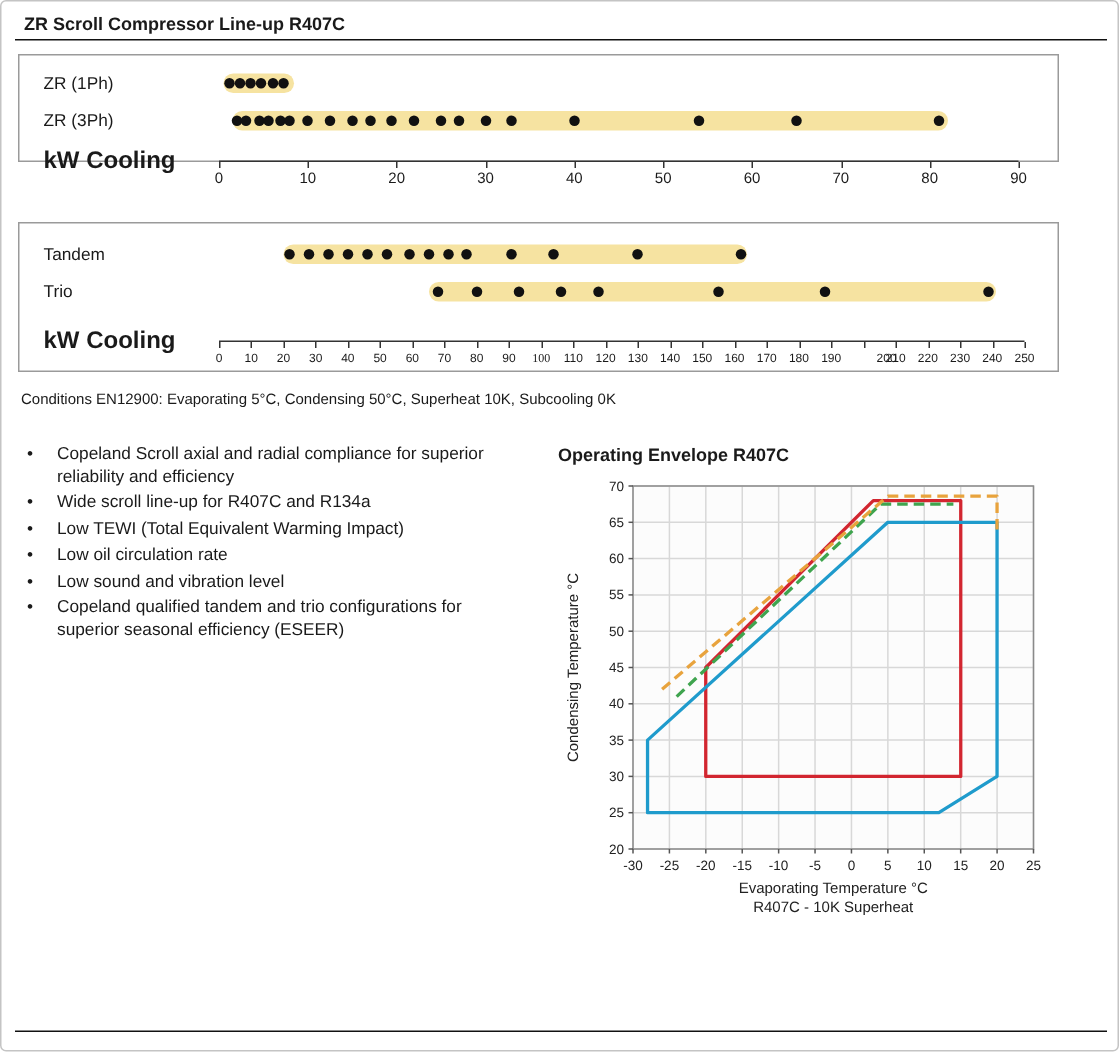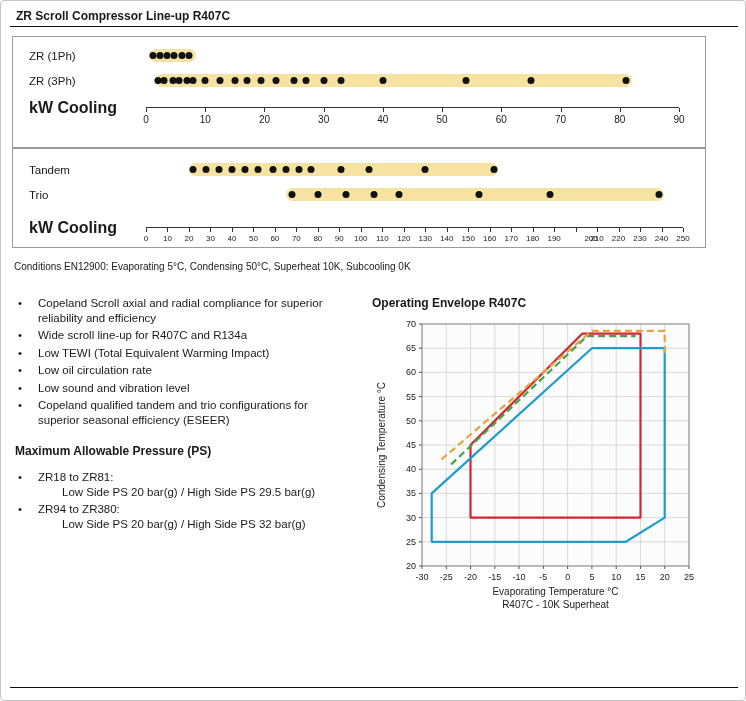--- a/index.html
+++ b/index.html
@@ -4,21 +4,21 @@
 <style>
   *{box-sizing:border-box;margin:0;padding:0;}
   html,body{background:#fff;}
   body{width:746px;height:701px;position:relative;overflow:hidden;
        font-family:"Liberation Sans",sans-serif;color:#1a1a1a;}
   .page-border{position:absolute;inset:0;border:1px solid #c4c4c4;border-radius:4px;pointer-events:none;}
   .header{position:absolute;left:10px;right:8px;top:0;height:27px;border-bottom:1.5px solid #111;}
   .header .title{font-size:12px;font-weight:bold;padding:9px 0 0 6px;}
 
   .lineup-box{position:absolute;left:12px;width:694px;border:1px solid #9a9a9a;background:#fff;}
-  #box1{top:36px;height:112px;padding-top:6px;}
+  #box1{top:36px;height:72px;padding-top:6px;}
   #box2{top:148px;height:100px;padding-top:8px;}
   .dp-row{display:flex;height:25px;}
   .dp-label{flex:0 0 133px;padding-left:16px;font-size:11.5px;display:flex;align-items:center;}
   .dp-track{position:relative;}
   [data-chart="0"] .dp-track{width:533px;}
   [data-chart="1"] .dp-track{width:537px;}
   .dp-band{position:absolute;top:6px;height:13px;background:#F6E3A1;border-radius:7px;}
   .dp-dot{position:absolute;top:9px;width:7px;height:7px;border-radius:50%;background:#111;transform:translateX(-50%);}
   .dp-axis-row{height:32px;}
   #box1 .dp-axis-row{margin-top:14px;}
@@ -180,21 +180,21 @@
         <div class="dp-ticklabel" style="left: 20%;">50</div>
         <div class="dp-tick" style="left: 24%;"></div>
         <div class="dp-ticklabel" style="left: 24%;">60</div>
         <div class="dp-tick" style="left: 28%;"></div>
         <div class="dp-ticklabel" style="left: 28%;">70</div>
         <div class="dp-tick" style="left: 32%;"></div>
         <div class="dp-ticklabel" style="left: 32%;">80</div>
         <div class="dp-tick" style="left: 36%;"></div>
         <div class="dp-ticklabel" style="left: 36%;">90</div>
         <div class="dp-tick" style="left: 40%;"></div>
-        <div class="dp-ticklabel" style="left: 40%;">100</div>
+        <div class="dp-ticklabel" style="left: 40%; font-family: Liberation Serif, serif;">100</div>
         <div class="dp-tick" style="left: 44%;"></div>
         <div class="dp-ticklabel" style="left: 44%;">110</div>
         <div class="dp-tick" style="left: 48%;"></div>
         <div class="dp-ticklabel" style="left: 48%;">120</div>
         <div class="dp-tick" style="left: 52%;"></div>
         <div class="dp-ticklabel" style="left: 52%;">130</div>
         <div class="dp-tick" style="left: 56%;"></div>
         <div class="dp-ticklabel" style="left: 56%;">140</div>
         <div class="dp-tick" style="left: 60%;"></div>
         <div class="dp-ticklabel" style="left: 60%;">150</div>
@@ -226,31 +226,20 @@
 
 <div class="left-col">
   <ul class="features">
     <li>Copeland Scroll axial and radial compliance for superior reliability and efficiency</li>
     <li>Wide scroll line-up for R407C and R134a</li>
     <li>Low TEWI (Total Equivalent Warming Impact)</li>
     <li>Low oil circulation rate</li>
     <li>Low sound and vibration level</li>
     <li>Copeland qualified tandem and trio configurations for superior seasonal efficiency (ESEER)</li>
   </ul>
-  <div class="pressure">
-    <div class="h2">Maximum Allowable Pressure (PS)</div>
-    <div class="pressure-item">
-      <div>ZR18 to ZR81:</div>
-      <div class="pressure-detail">Low Side PS 20 bar(g) / High Side PS 29.5 bar(g)</div>
-    </div>
-    <div class="pressure-item">
-      <div>ZR94 to ZR380:</div>
-      <div class="pressure-detail">Low Side PS 20 bar(g) / High Side PS 32 bar(g)</div>
-    </div>
-  </div>
 </div>
 
 <div class="right-col">
   <div class="h2">Operating Envelope R407C</div>
   <div data-chart="2"><svg width="335" height="302" viewBox="0 0 335 302">
         <rect x="50" y="8" width="267" height="242" fill="#fcfcfc"></rect>
         <line x1="50" y1="8" x2="50" y2="250" stroke="#d8d8d8" stroke-width="1"></line>
         <line x1="74.27272727272728" y1="8" x2="74.27272727272728" y2="250" stroke="#d8d8d8" stroke-width="1"></line>
         <line x1="98.54545454545455" y1="8" x2="98.54545454545455" y2="250" stroke="#d8d8d8" stroke-width="1"></line>
         <line x1="122.81818181818181" y1="8" x2="122.81818181818181" y2="250" stroke="#d8d8d8" stroke-width="1"></line>

